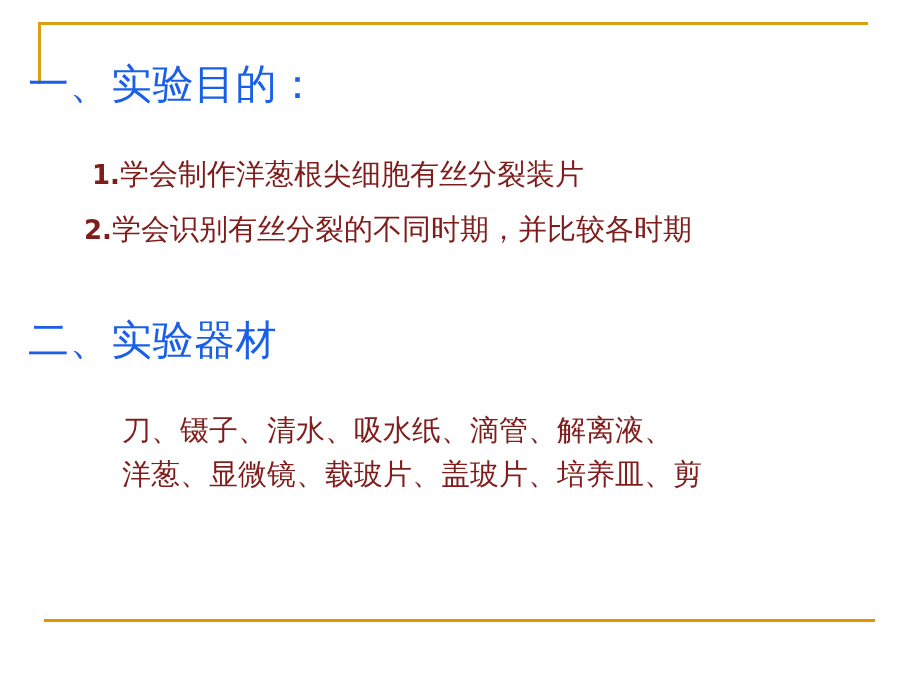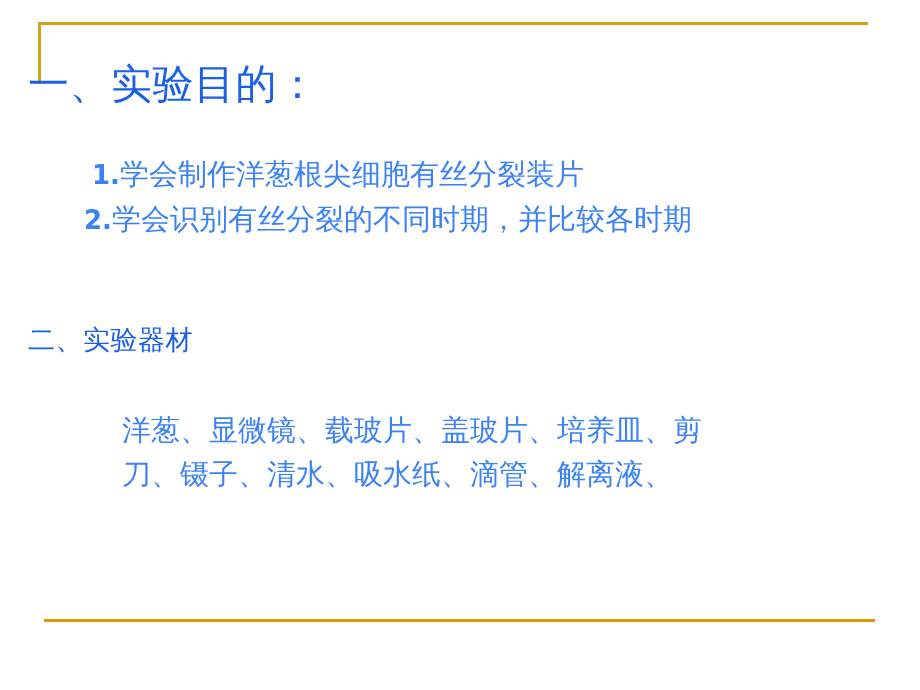--- a/index.html
+++ b/index.html
@@ -57,45 +57,45 @@
   }
   #heading-1 {
     left: 28px;
     top: 62px;
     font-size: 41px;
     line-height: 44px;
   }
   #heading-2 {
     left: 28px;
     top: 318px;
-    font-size: 27px;
+    font-size: 41px;
     line-height: 44px;
     text-align: right;
   }
 
   
   .body-block {
     position: absolute;
-    color: #3b82f6;
+    color: #7f1d1d;
     font-family: "DejaVu Serif", serif;
   }
   #objectives {
     left: 84px;
     top: 152px;
     width: 800px;
     font-size: 29px;
     line-height: 44px;
   }
   #objectives .num {
     font-family: "DejaVu Sans", sans-serif;
     font-weight: bold;
     font-size: 26px;
   }
   #objectives .obj-line-1 { margin-left: 8px; }
-  #objectives .obj-line-2 { margin-left: 0px; }
+  #objectives .obj-line-2 { margin-left: 0px; margin-top: 10px; }
 
   #materials {
     left: 122px;
     top: 408px;
     width: 740px;
     font-size: 29px;
     line-height: 44px;
   }
   #materials .mat-line {
     display: block;
@@ -122,17 +122,17 @@
       <span class="num">1.</span><span>学会制作洋葱根尖细胞有丝分裂装片</span>
     </div>
     <div class="obj-line-2">
       <span class="num">2.</span><span>学会识别有丝分裂的不同时期，并比较各时期</span>
     </div>
   </div>
 
   <div class="heading" id="heading-2">二、实验器材</div>
 
   <div class="body-block" id="materials">
+    <span class="mat-line">刀、镊子、清水、吸水纸、滴管、解离液、</span>
     <span class="mat-line">洋葱、显微镜、载玻片、盖玻片、培养皿、剪</span>
-    <span class="mat-line">刀、镊子、清水、吸水纸、滴管、解离液、</span>
   </div>
 
 </div>
 
 </body></html>

